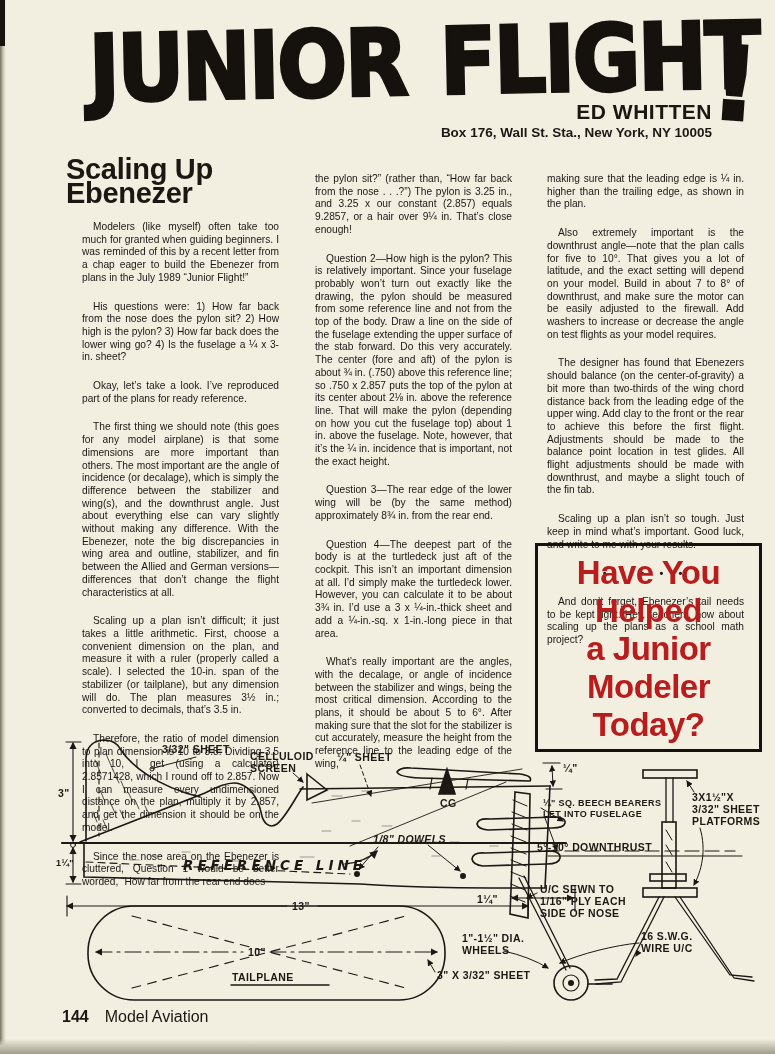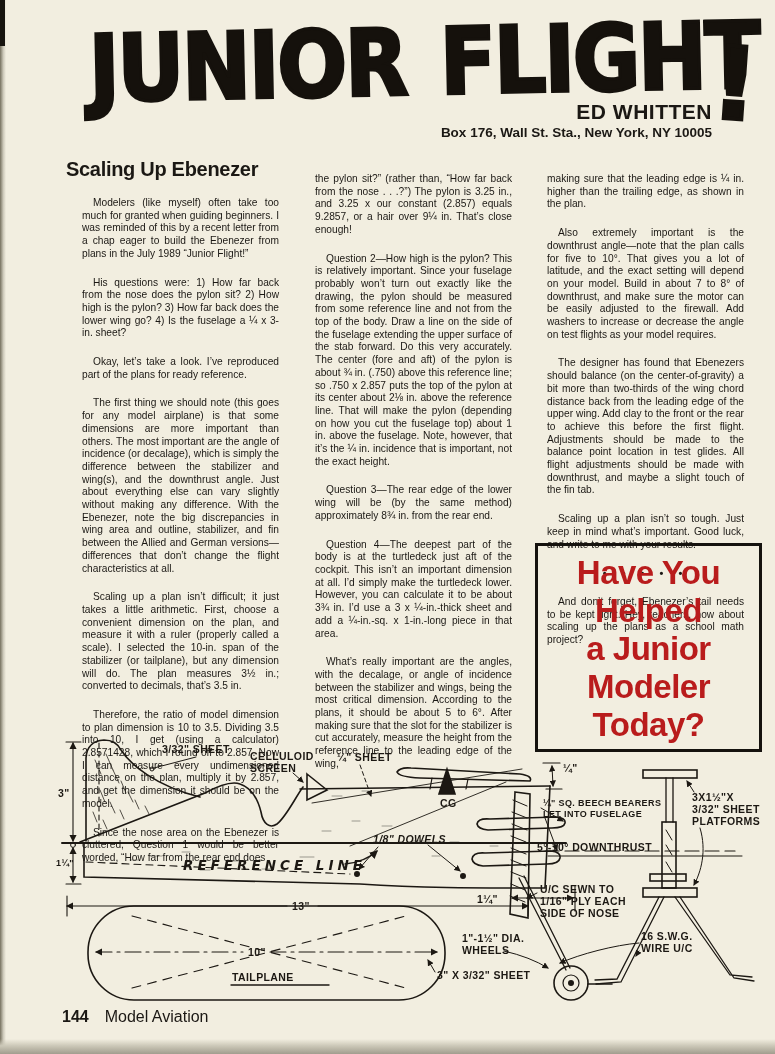--- a/index.html
+++ b/index.html
@@ -27,21 +27,21 @@
     font-weight:bold;font-size:100px;color:#15110c;-webkit-text-stroke:4px #15110c;
     transform:rotate(4deg);}
   .byline{position:absolute;left:380px;top:100px;width:332px;text-align:right;}
   .byline .name{font-weight:bold;font-size:21px;letter-spacing:.5px;}
   .byline .addr{font-weight:bold;font-size:13.5px;margin-top:1px;}
 
   
   .col{position:absolute;top:157px;width:229px;text-align:justify;
     font-size:10.2px;line-height:12.7px;}
   #col1{left:66px;} #col2{left:299px;} #col3{left:531px;}
-  .article-heading{font-size:20px;font-weight:bold;letter-spacing:-.3px;
+  .article-heading{font-size:29px;font-weight:bold;letter-spacing:-.3px;
     margin:0 0 12px 0;text-align:left;line-height:24px;}
   .para{margin:16px;}
   .para.indent{text-indent:11px;}
   .para.gap{margin-top:10px;}
   .dots{margin:5px 0 4px 0;text-align:center;font-weight:bold;font-size:11px;letter-spacing:6px;}
 
   
   .callout{position:absolute;left:535px;top:543px;width:221px;height:195px;
     border:3px solid #15120e;text-align:center;padding-top:8px;box-sizing:content-box;}
   .callout div{font-weight:bold;font-size:33px;line-height:38px;letter-spacing:-.5px;color:#b91c1c;}

